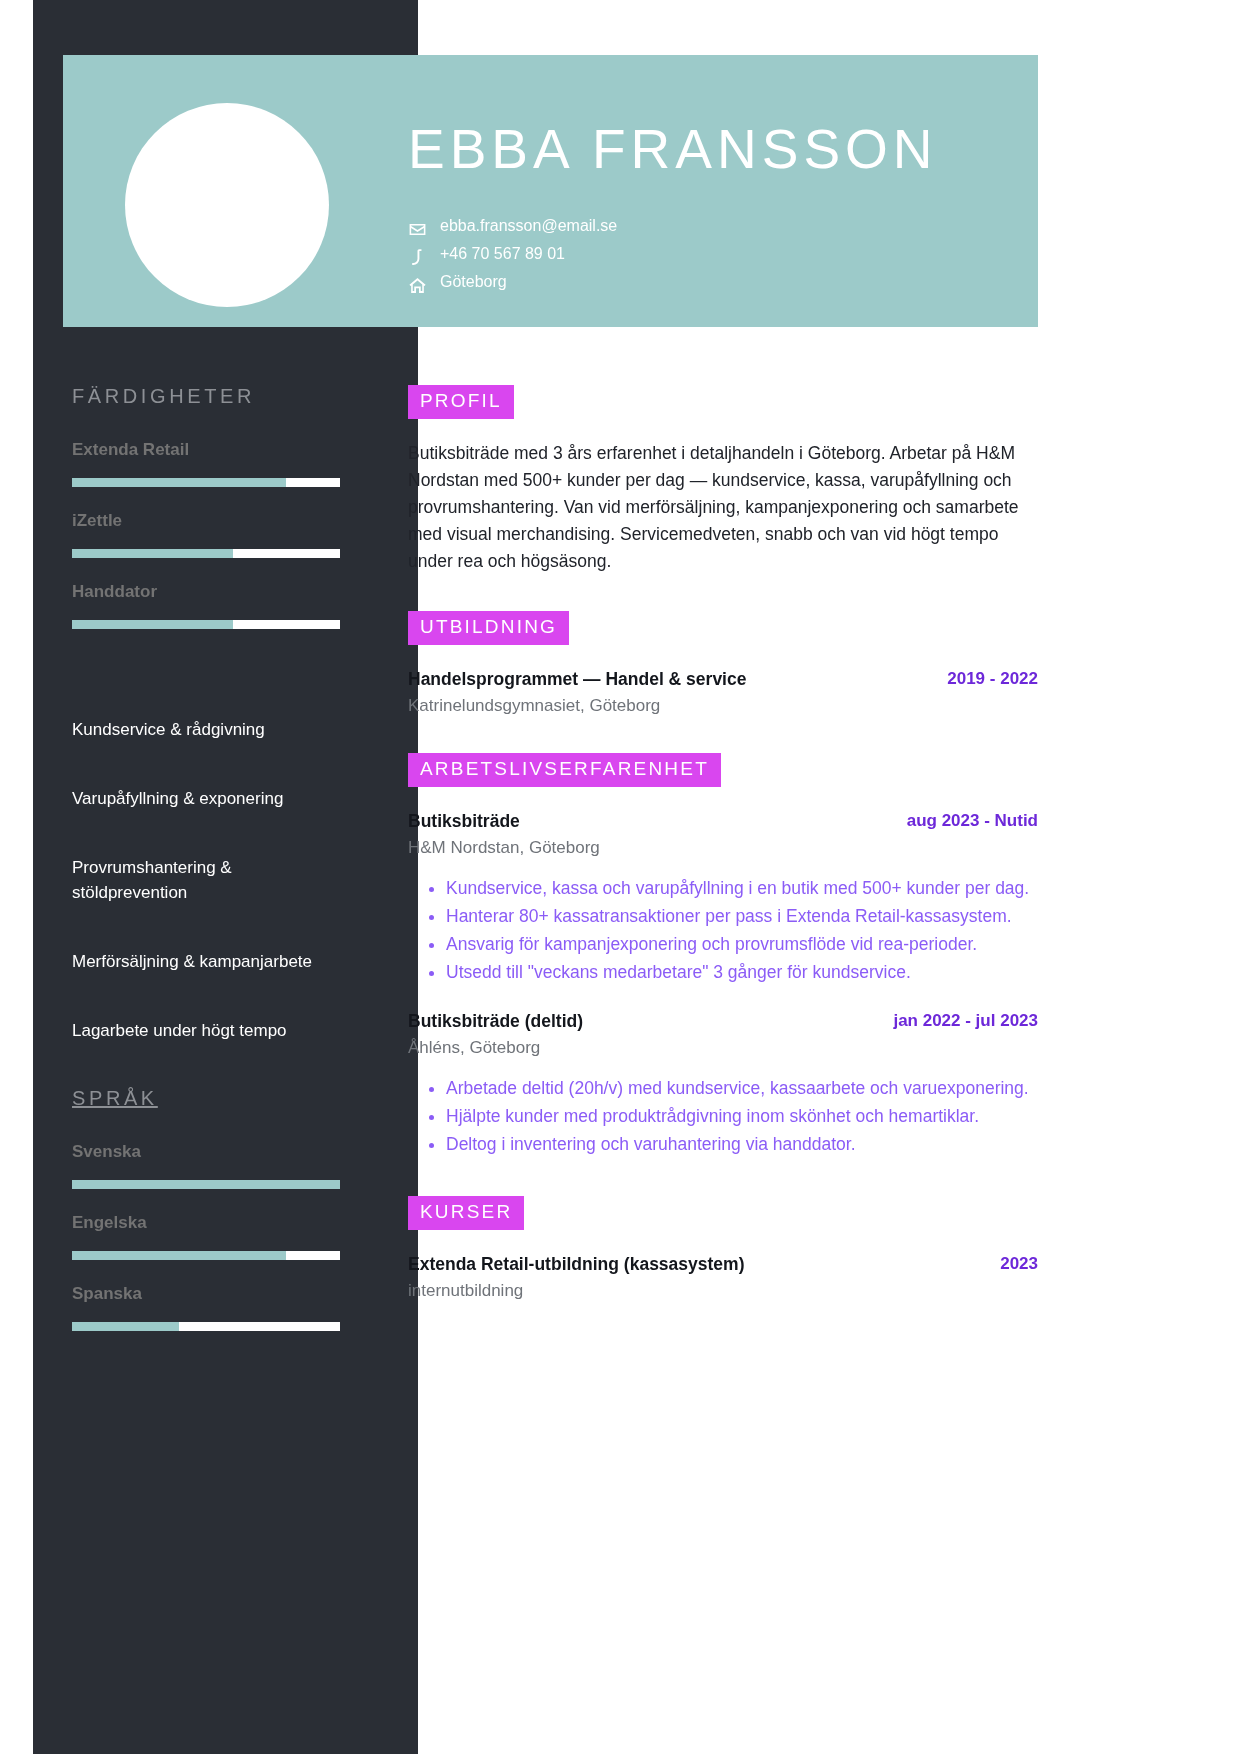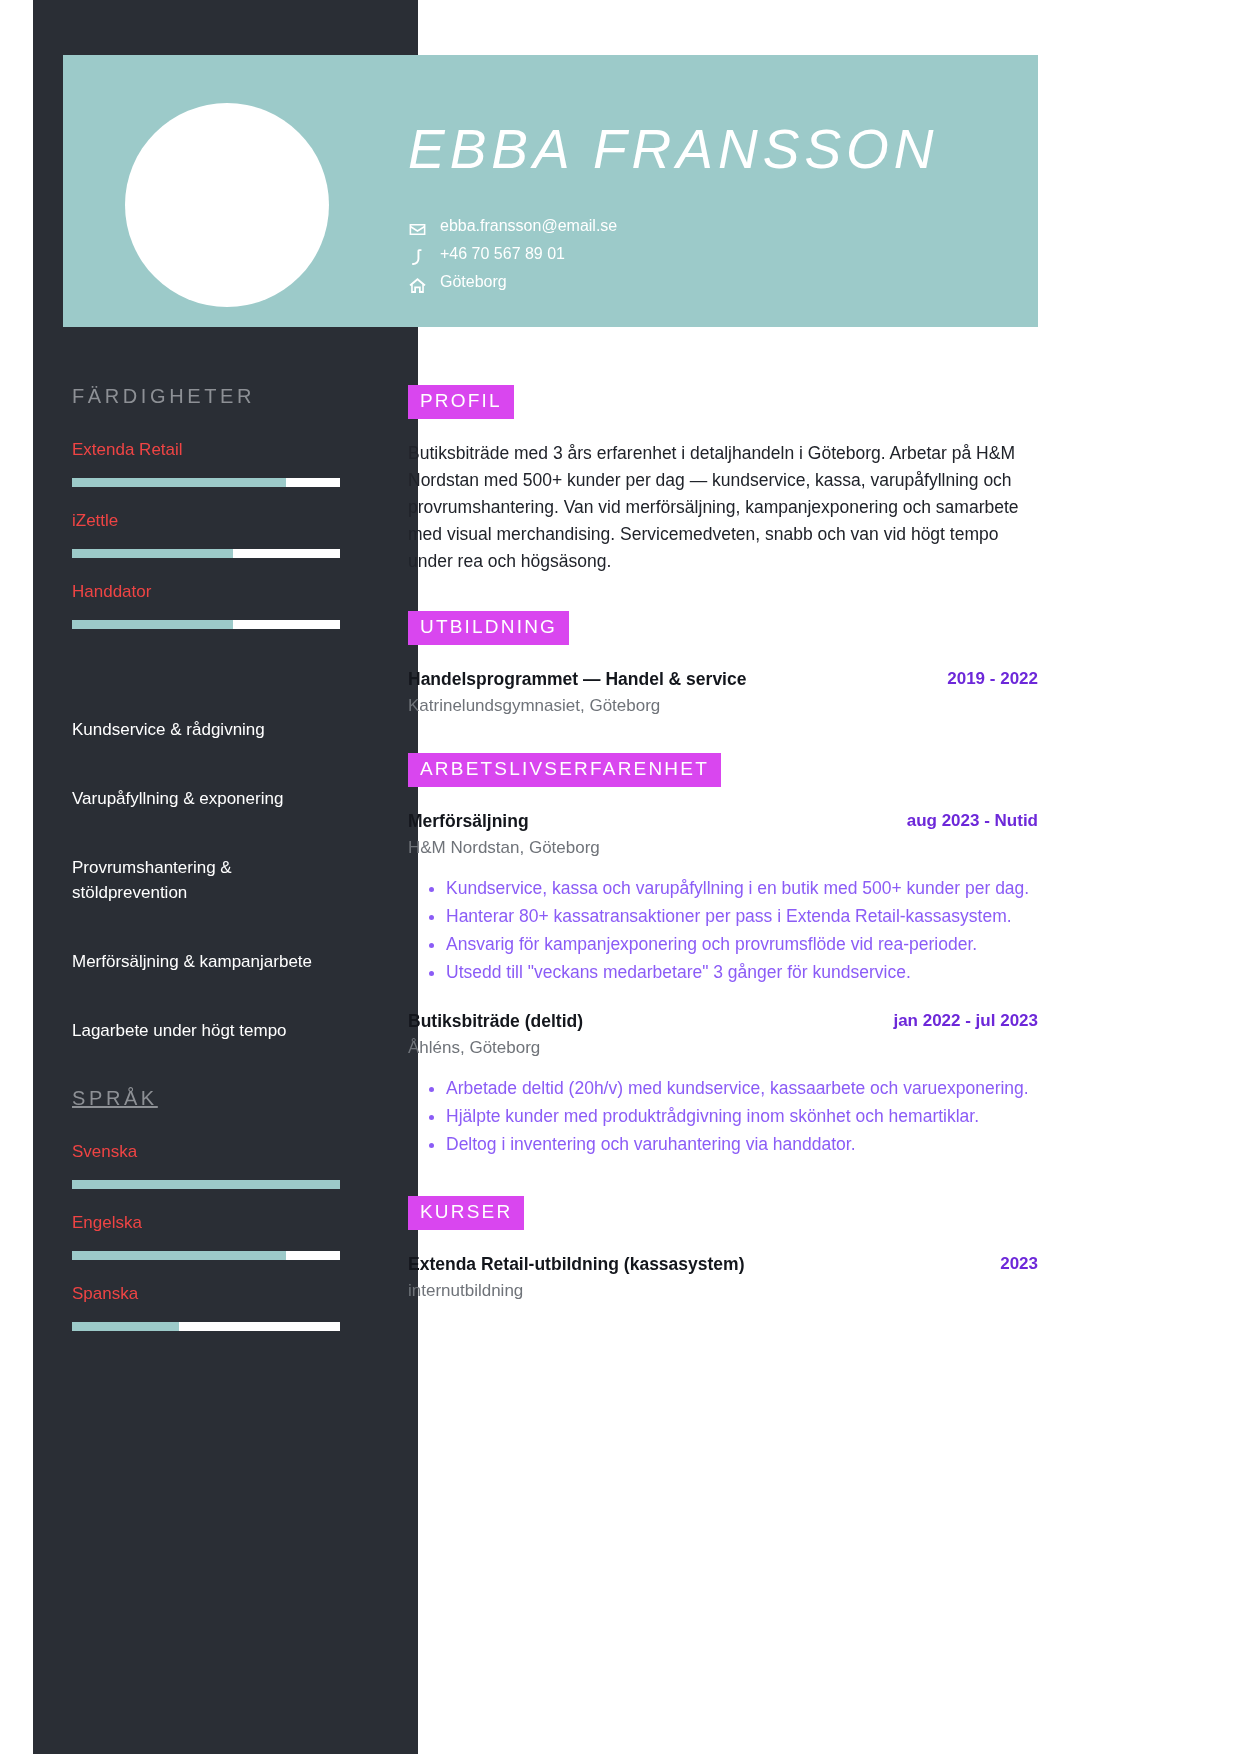--- a/index.html
+++ b/index.html
@@ -48,21 +48,20 @@
   }
   .name {
     position: absolute;
     left: 345px;
     top: 62px;
     color: #ffffff;
     font-size: 55px;
     letter-spacing: 5px;
     font-weight: 400;
     white-space: nowrap;
-    font-style: italic;
   }
   .contact {
     position: absolute;
     left: 345px;
     top: 158px;
   }
   .contact-row {
     display: flex;
     align-items: flex-end;
     gap: 13px;
@@ -94,22 +93,22 @@
     letter-spacing: 3.6px;
     color: #8d9095;
     font-weight: 400;
     margin-bottom: 30px;
   }
   .side-head.second { margin-top: 44px; text-decoration: underline; }
 
   .skill { margin-bottom: 22px; }
   .skill-label {
     font-size: 17px;
-    color: #ef4444;
-    font-weight: 400;
+    color: #737373;
+    font-weight: 700;
     line-height: 24px;
     margin-bottom: 16px;
   }
   .bar {
     width: 268px;
     height: 9px;
     background: #ffffff;
     position: relative;
   }
   .bar > span {
@@ -298,21 +297,21 @@
       </div>
       <div class="entry-sub">Katrinelundsgymnasiet, Göteborg</div>
     </div>
 
     <div class="sec-gap"></div>
 
     <div class="sec-badge">ARBETSLIVSERFARENHET</div>
 
     <div class="block">
       <div class="entry-head">
-        <div class="entry-title">Merförsäljning</div>
+        <div class="entry-title">Butiksbiträde</div>
         <div class="entry-date">aug 2023 - Nutid</div>
       </div>
       <div class="entry-sub">H&amp;M Nordstan, Göteborg</div>
       <ul class="bullets">
         <li>Kundservice, kassa och varupåfyllning i en butik med 500+ kunder per dag.</li>
         <li>Hanterar 80+ kassatransaktioner per pass i Extenda Retail-kassasystem.</li>
         <li>Ansvarig för kampanjexponering och provrumsflöde vid rea-perioder.</li>
         <li>Utsedd till "veckans medarbetare" 3 gånger för kundservice.</li>
       </ul>
     </div>

